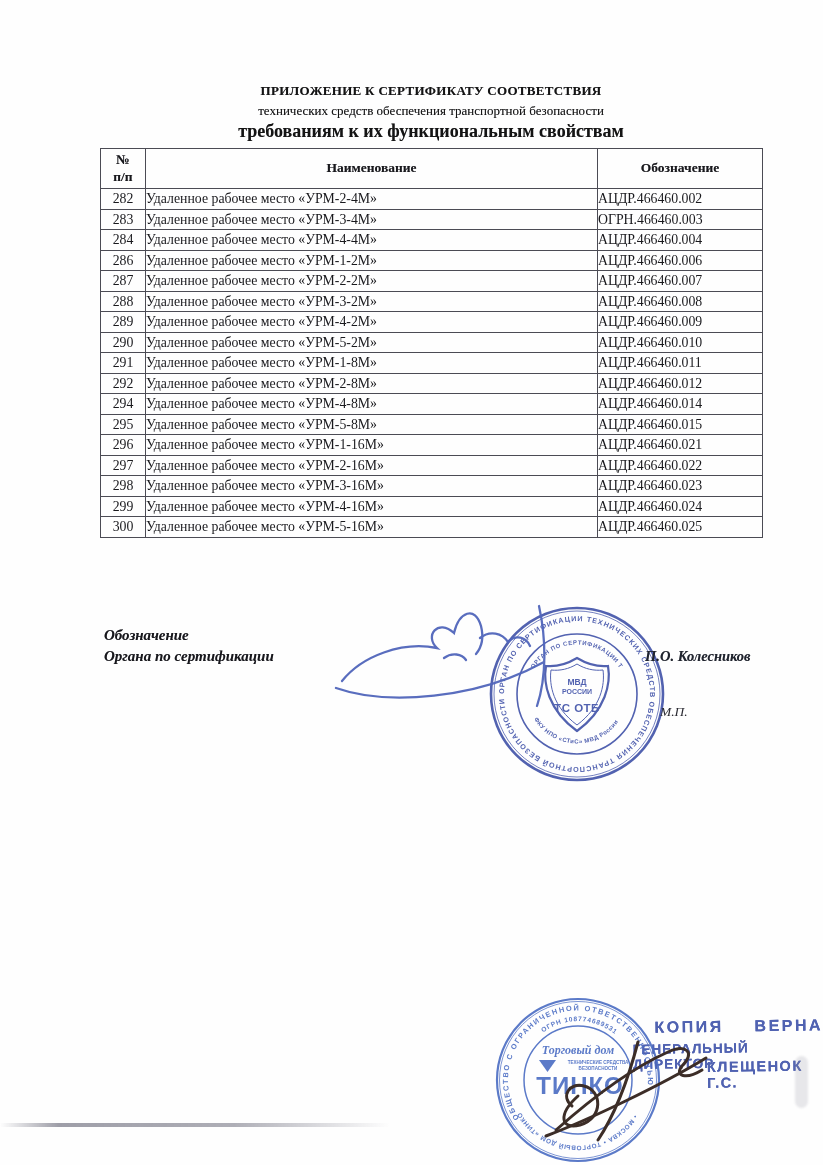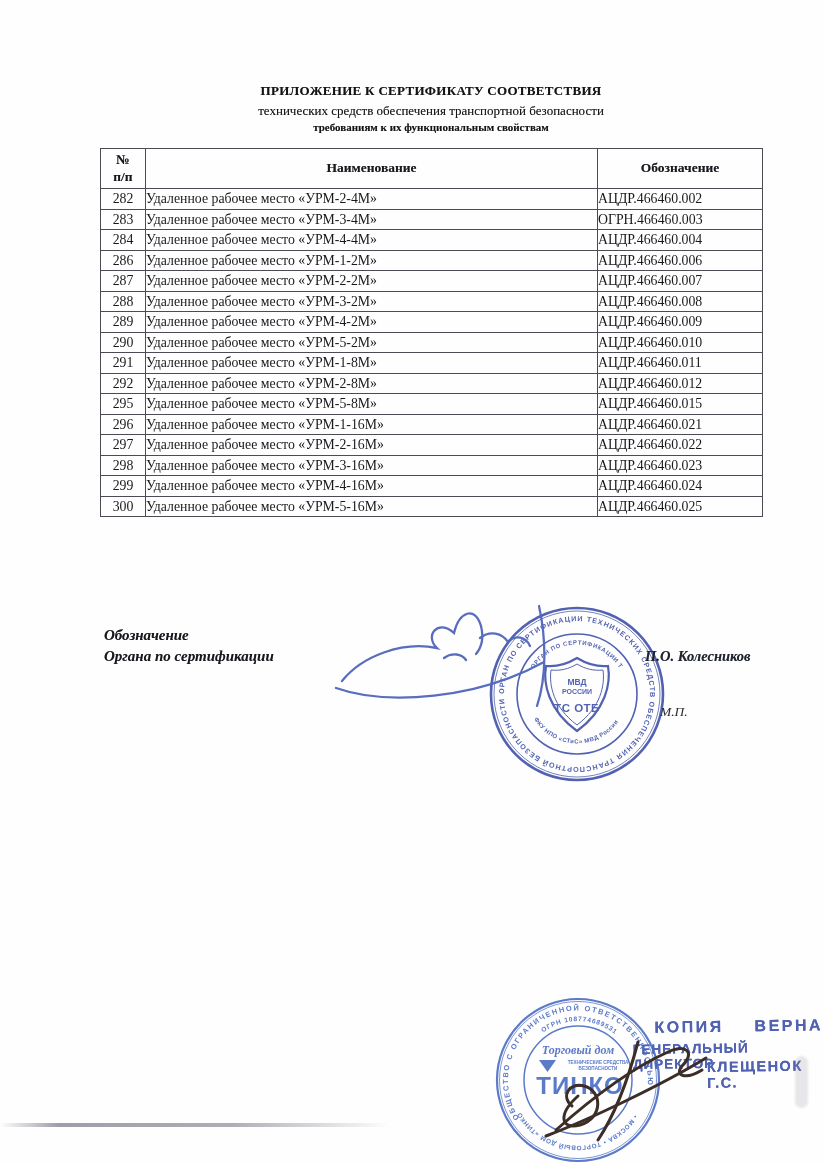--- a/index.html
+++ b/index.html
@@ -6,21 +6,21 @@
   .page{
     position:relative; width:823px; height:1165px; margin:0 auto;
     background:#fefefe; overflow:hidden;
     font-family:"Liberation Serif", serif; color:#1b1b1f;
   }
   .abs{position:absolute;}
   
   .hdr{left:100px; top:38px; width:662px; text-align:center; color:#141414;}
   .hdr .t1{font-size:13px; font-weight:bold; letter-spacing:.3px; text-shadow:0 0 .5px rgba(20,20,30,.45);margin-top:45px;}
   .hdr .t2{font-size:13px; font-weight:normal; margin-top:4px; text-shadow:0 0 .4px rgba(20,20,30,.4);}
-  .hdr .t3{font-size:11px; font-weight:bold; margin-top:2px; text-shadow:0 0 .4px rgba(20,20,30,.4);}
+  .hdr .t3{font-size:18px; font-weight:bold; margin-top:2px; text-shadow:0 0 .4px rgba(20,20,30,.4);}
   .numline{left:100px; top:106px; width:662px; text-align:center; font-size:15px; font-weight:bold;
     color:#141414; text-shadow:0 0 .5px rgba(20,20,30,.5);}
   
   table.items{
     position:absolute; left:100px; top:148px; width:662px;
     border-collapse:collapse; table-layout:fixed; font-size:13.8px; color:#19191d;
   }
   table.items col.c1{width:45px;} table.items col.c2{width:452px;} table.items col.c3{width:165px;}
   table.items th, table.items td{border:1px solid #4b4b54; padding:0;}
   table.items th{font-weight:bold; font-size:13.5px; height:39px; line-height:1.2; text-align:center;
@@ -126,20 +126,25 @@
         <td class="cnum">291</td>
         <td class="cname">Удаленное рабочее место «УРМ-1-8М»</td>
         <td class="ccode">АЦДР.466460.011</td>
       </tr>
         <tr style="">
         <td class="cnum">292</td>
         <td class="cname">Удаленное рабочее место «УРМ-2-8М»</td>
         <td class="ccode">АЦДР.466460.012</td>
       </tr>
         <tr style="">
+        <td class="cnum">294</td>
+        <td class="cname">Удаленное рабочее место «УРМ-4-8М»</td>
+        <td class="ccode">АЦДР.466460.014</td>
+      </tr>
+        <tr style="">
         <td class="cnum">295</td>
         <td class="cname">Удаленное рабочее место «УРМ-5-8М»</td>
         <td class="ccode">АЦДР.466460.015</td>
       </tr>
         <tr style="">
         <td class="cnum">296</td>
         <td class="cname">Удаленное рабочее место «УРМ-1-16М»</td>
         <td class="ccode">АЦДР.466460.021</td>
       </tr>
         <tr style="">

